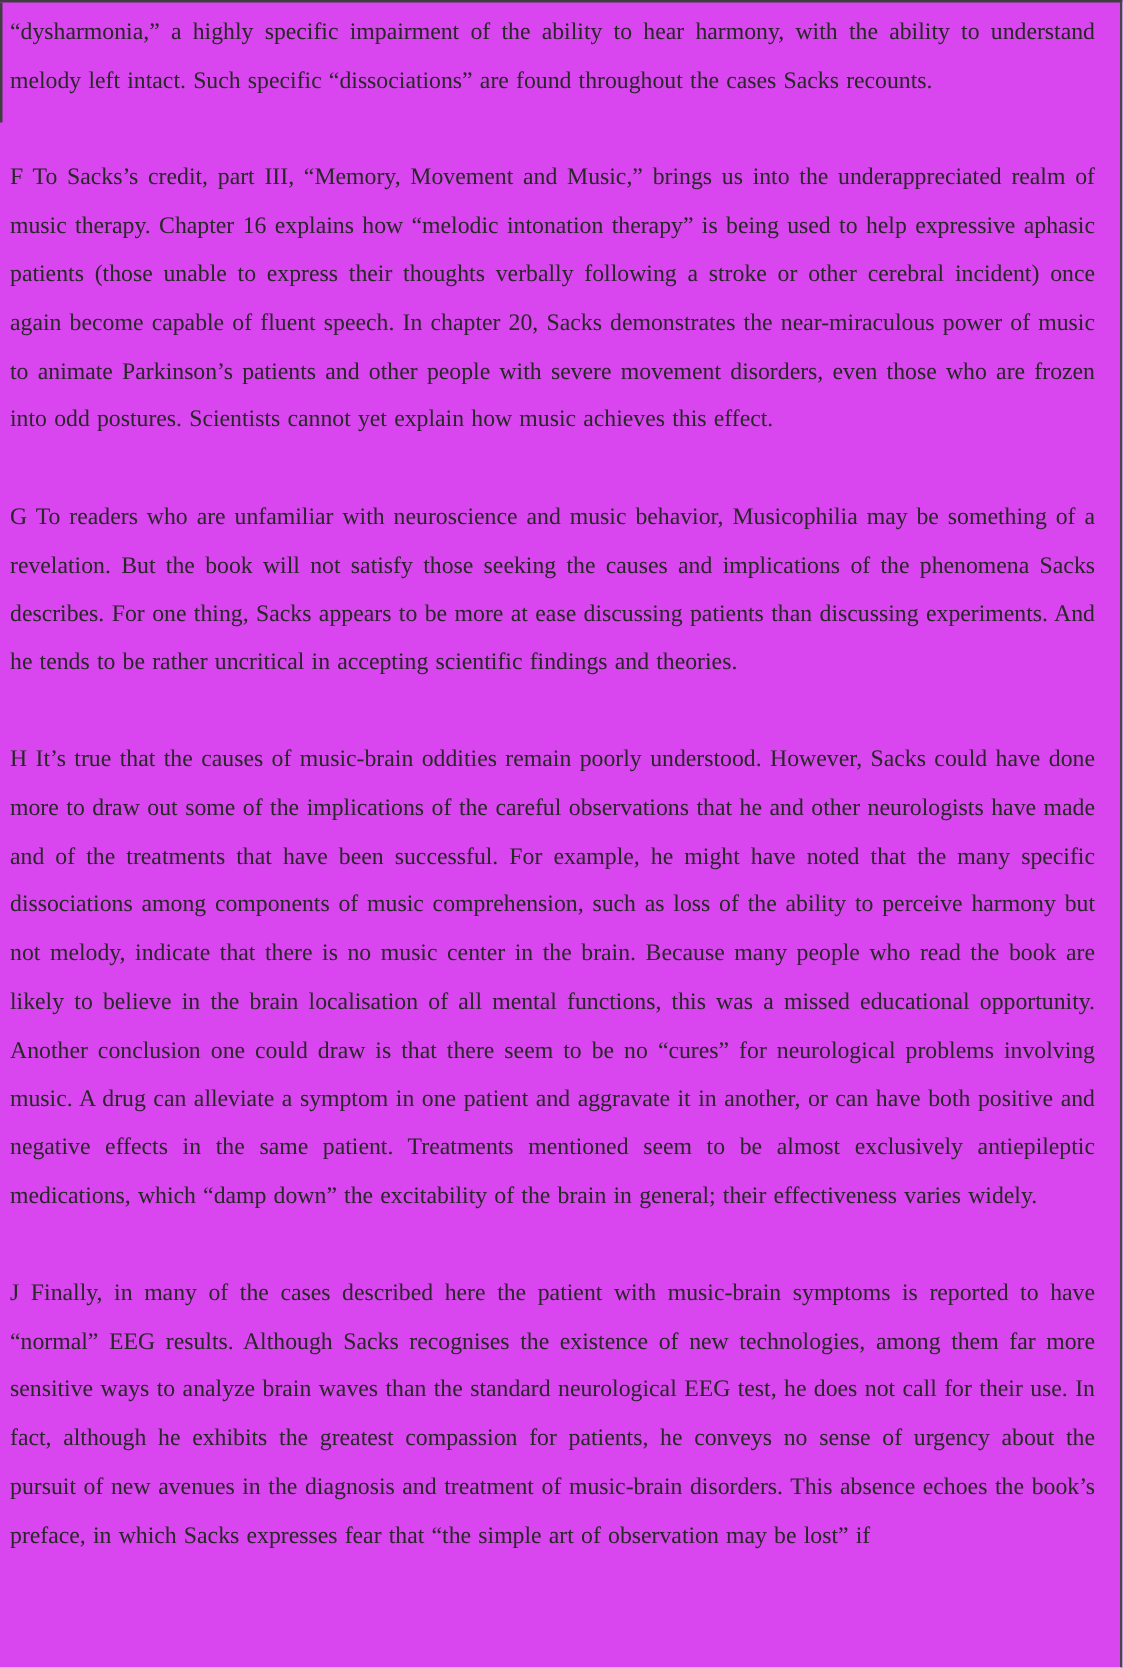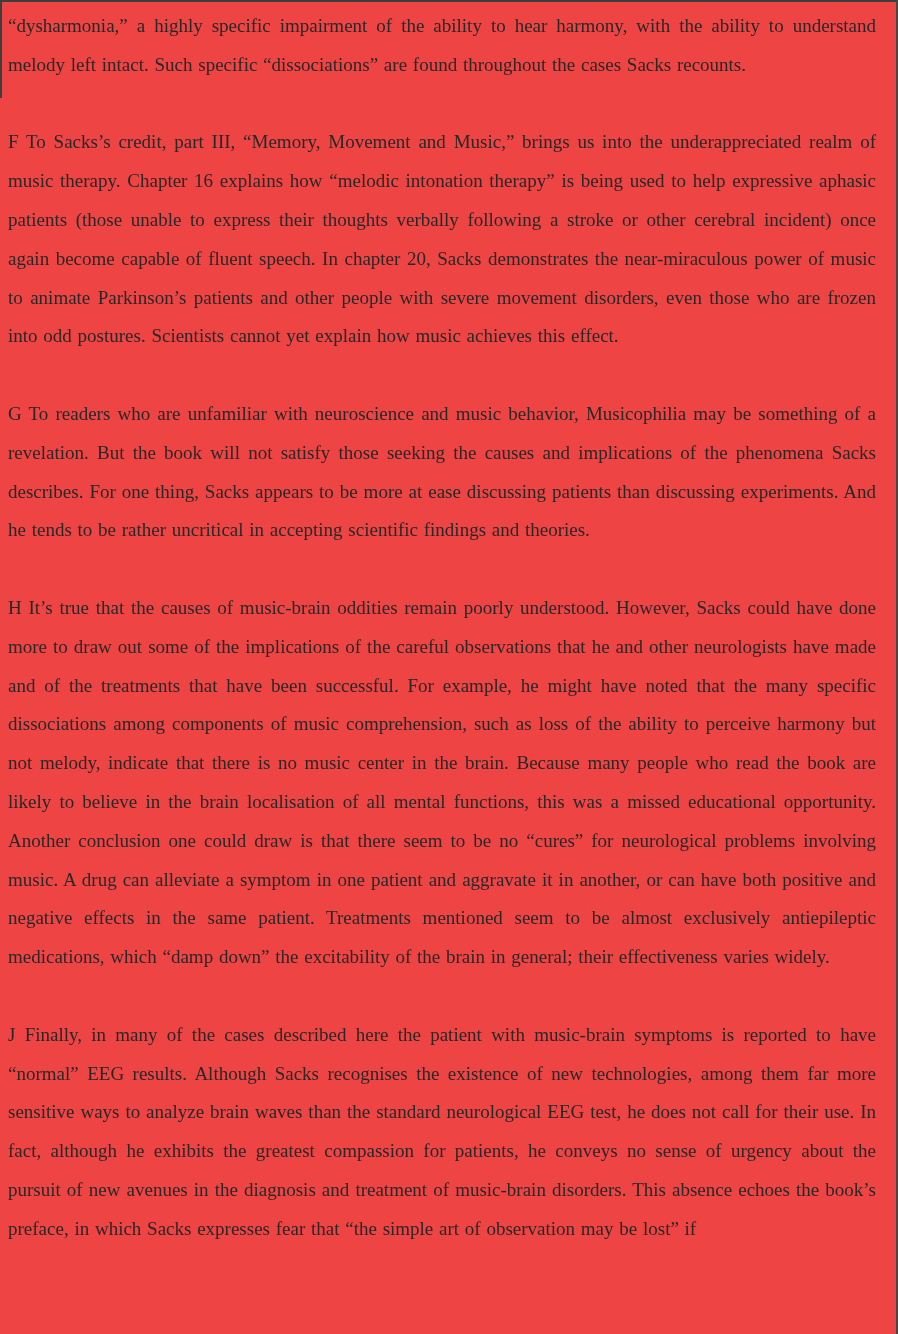--- a/index.html
+++ b/index.html
@@ -5,21 +5,21 @@
   html, body {
     margin: 0;
     padding: 0;
     background: #ffffff;
   }
   .page {
     position: relative;
     width: 898px;
     height: 1334px;
     box-sizing: border-box;
-    background: #ef4444;
+    background: #d946ef;
     border-top: 2px solid #3e3e3e;
     border-right: 2px solid #474747;
     padding: 5px 20px 0 8px;
     overflow: hidden;
     font-family: "Liberation Serif", "DejaVu Serif", serif;
     font-size: 19px;
     line-height: 38.8px;
     color: #282828;
   }
   

